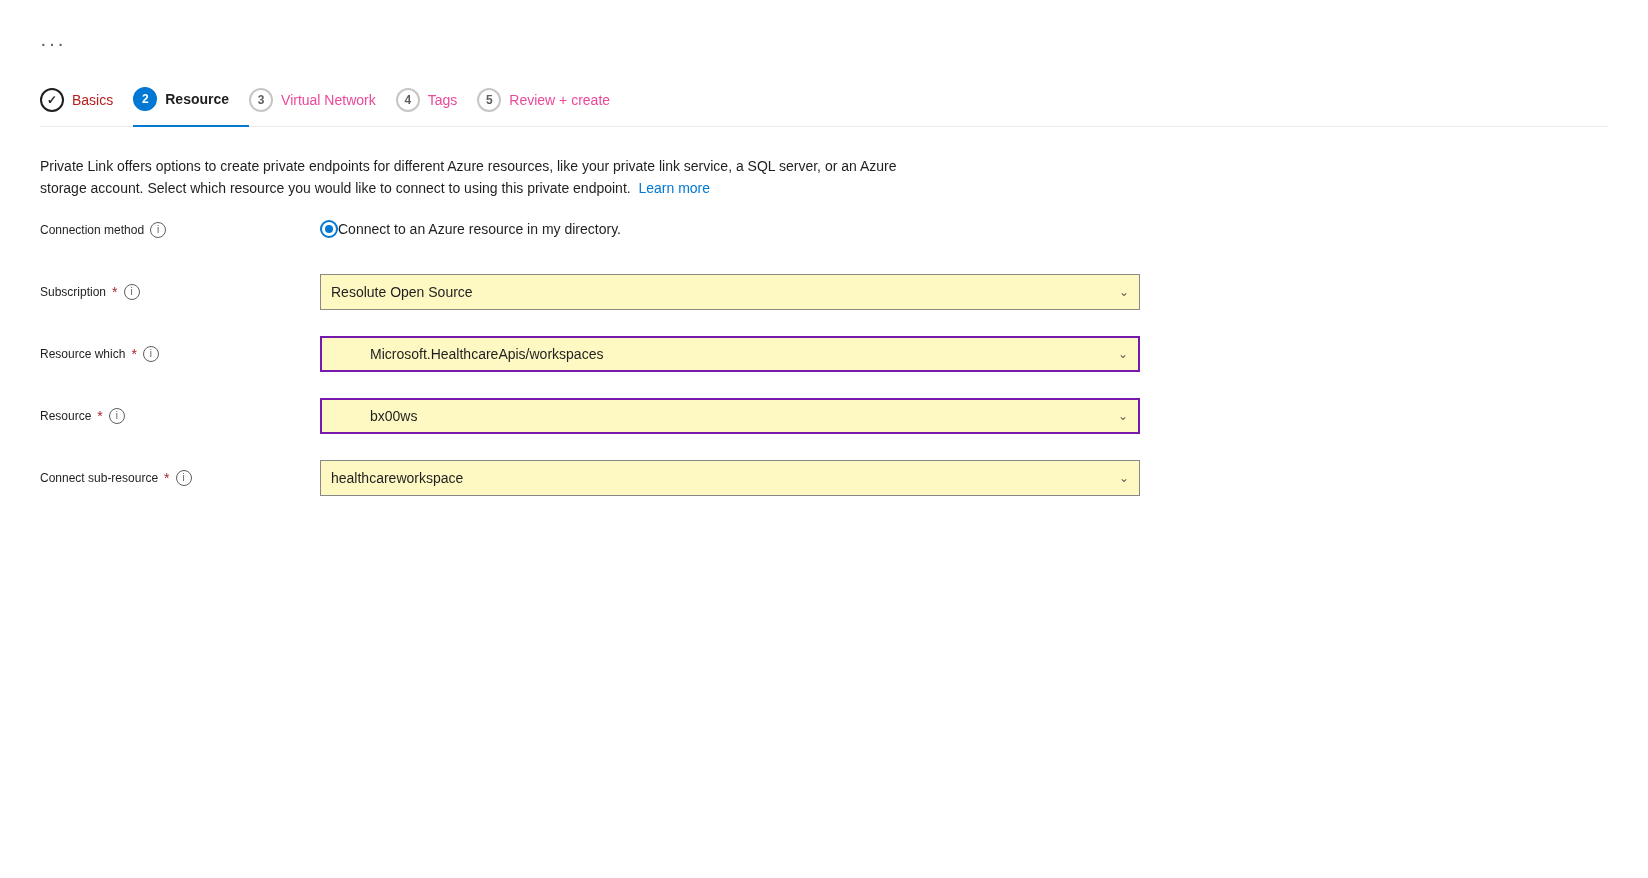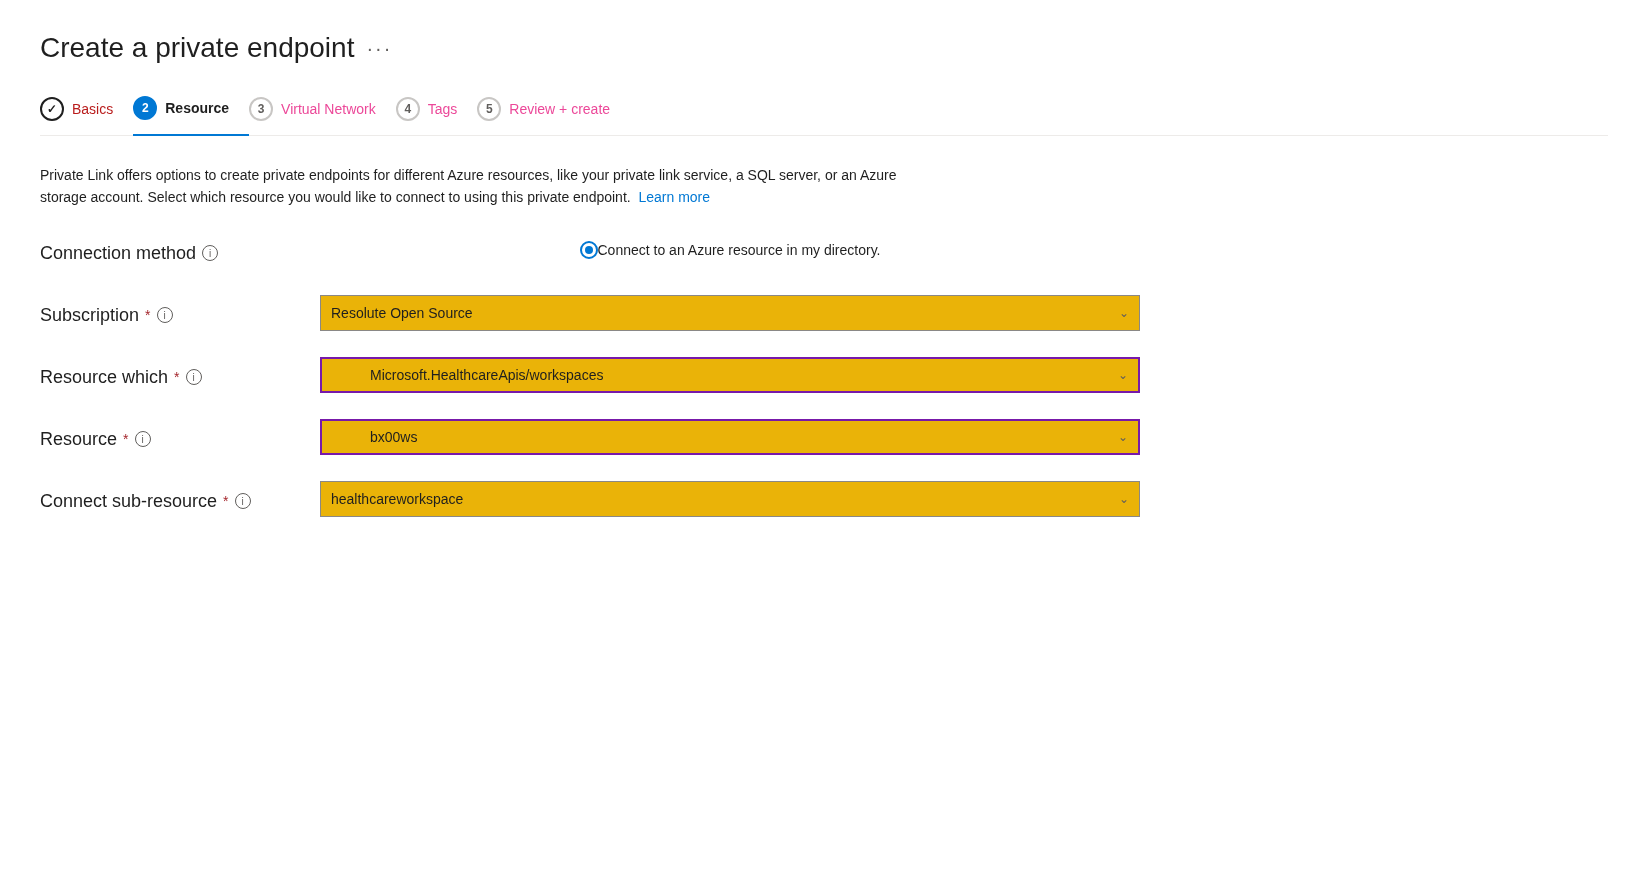--- a/index.html
+++ b/index.html
@@ -93,21 +93,21 @@
     .step.completed .step-label {
       color: #b91c1c;
     }
 
     
     .description {
       font-size: 14px;
       color: #1f1f1f;
       line-height: 1.6;
       max-width: 860px;
-      margin-bottom: 24px;
+      margin-bottom: 12px;
     }
 
     .learn-more-link {
       color: #0078d4;
       text-decoration: none;
       cursor: pointer;
     }
 
     
     .form-section {
@@ -124,21 +124,21 @@
     .form-label-col {
       width: 280px;
       min-width: 280px;
       padding-top: 10px;
       display: flex;
       align-items: center;
       gap: 6px;
     }
 
     .form-label {
-      font-size: 18px;
+      font-size: 12px;
       color: #1f1f1f;
     }
 
     .required-star {
       color: #a4262c;
     }
 
     .info-icon {
       width: 16px;
       height: 16px;
@@ -162,21 +162,20 @@
       display: flex;
       flex-direction: column;
       gap: 10px;
       padding-top: 8px;
     }
 
     .radio-option {
       display: flex;
       align-items: center;
       cursor: pointer;
-      justify-content: center;
     }
 
     .radio-input {
       width: 18px;
       height: 18px;
       border-radius: 50%;
       border: 2px solid #c8c6c4;
       display: flex;
       align-items: center;
       justify-content: center;
@@ -205,21 +204,21 @@
     
     .select-wrapper {
       position: relative;
       width: 100%;
     }
 
     .select-display {
       width: 100%;
       height: 36px;
       border: 1px solid #8a8886;
-      background: #eab308;
+      background: #fef9c3;
       padding: 0 32px 0 10px;
       font-size: 14px;
       color: #1f1f1f;
       cursor: pointer;
       display: flex;
       align-items: center;
       position: relative;
     }
 
     .select-display.active-border {
@@ -238,21 +237,20 @@
       transform: translateY(-50%);
       pointer-events: none;
       color: #605e5c;
       font-size: 12px;
     }
   </style>
 </head>
 <body>
 
 <div class="page-title-row">
-  <h1 class="page-title">Create a private endpoint</h1>
   <span class="ellipsis-menu">···</span>
 </div>
 
 <div class="wizard-steps">
 
   <div class="step completed">
     <div class="step-circle">
       <span>✓</span>
     </div>
     <span class="step-label">Basics</span>

